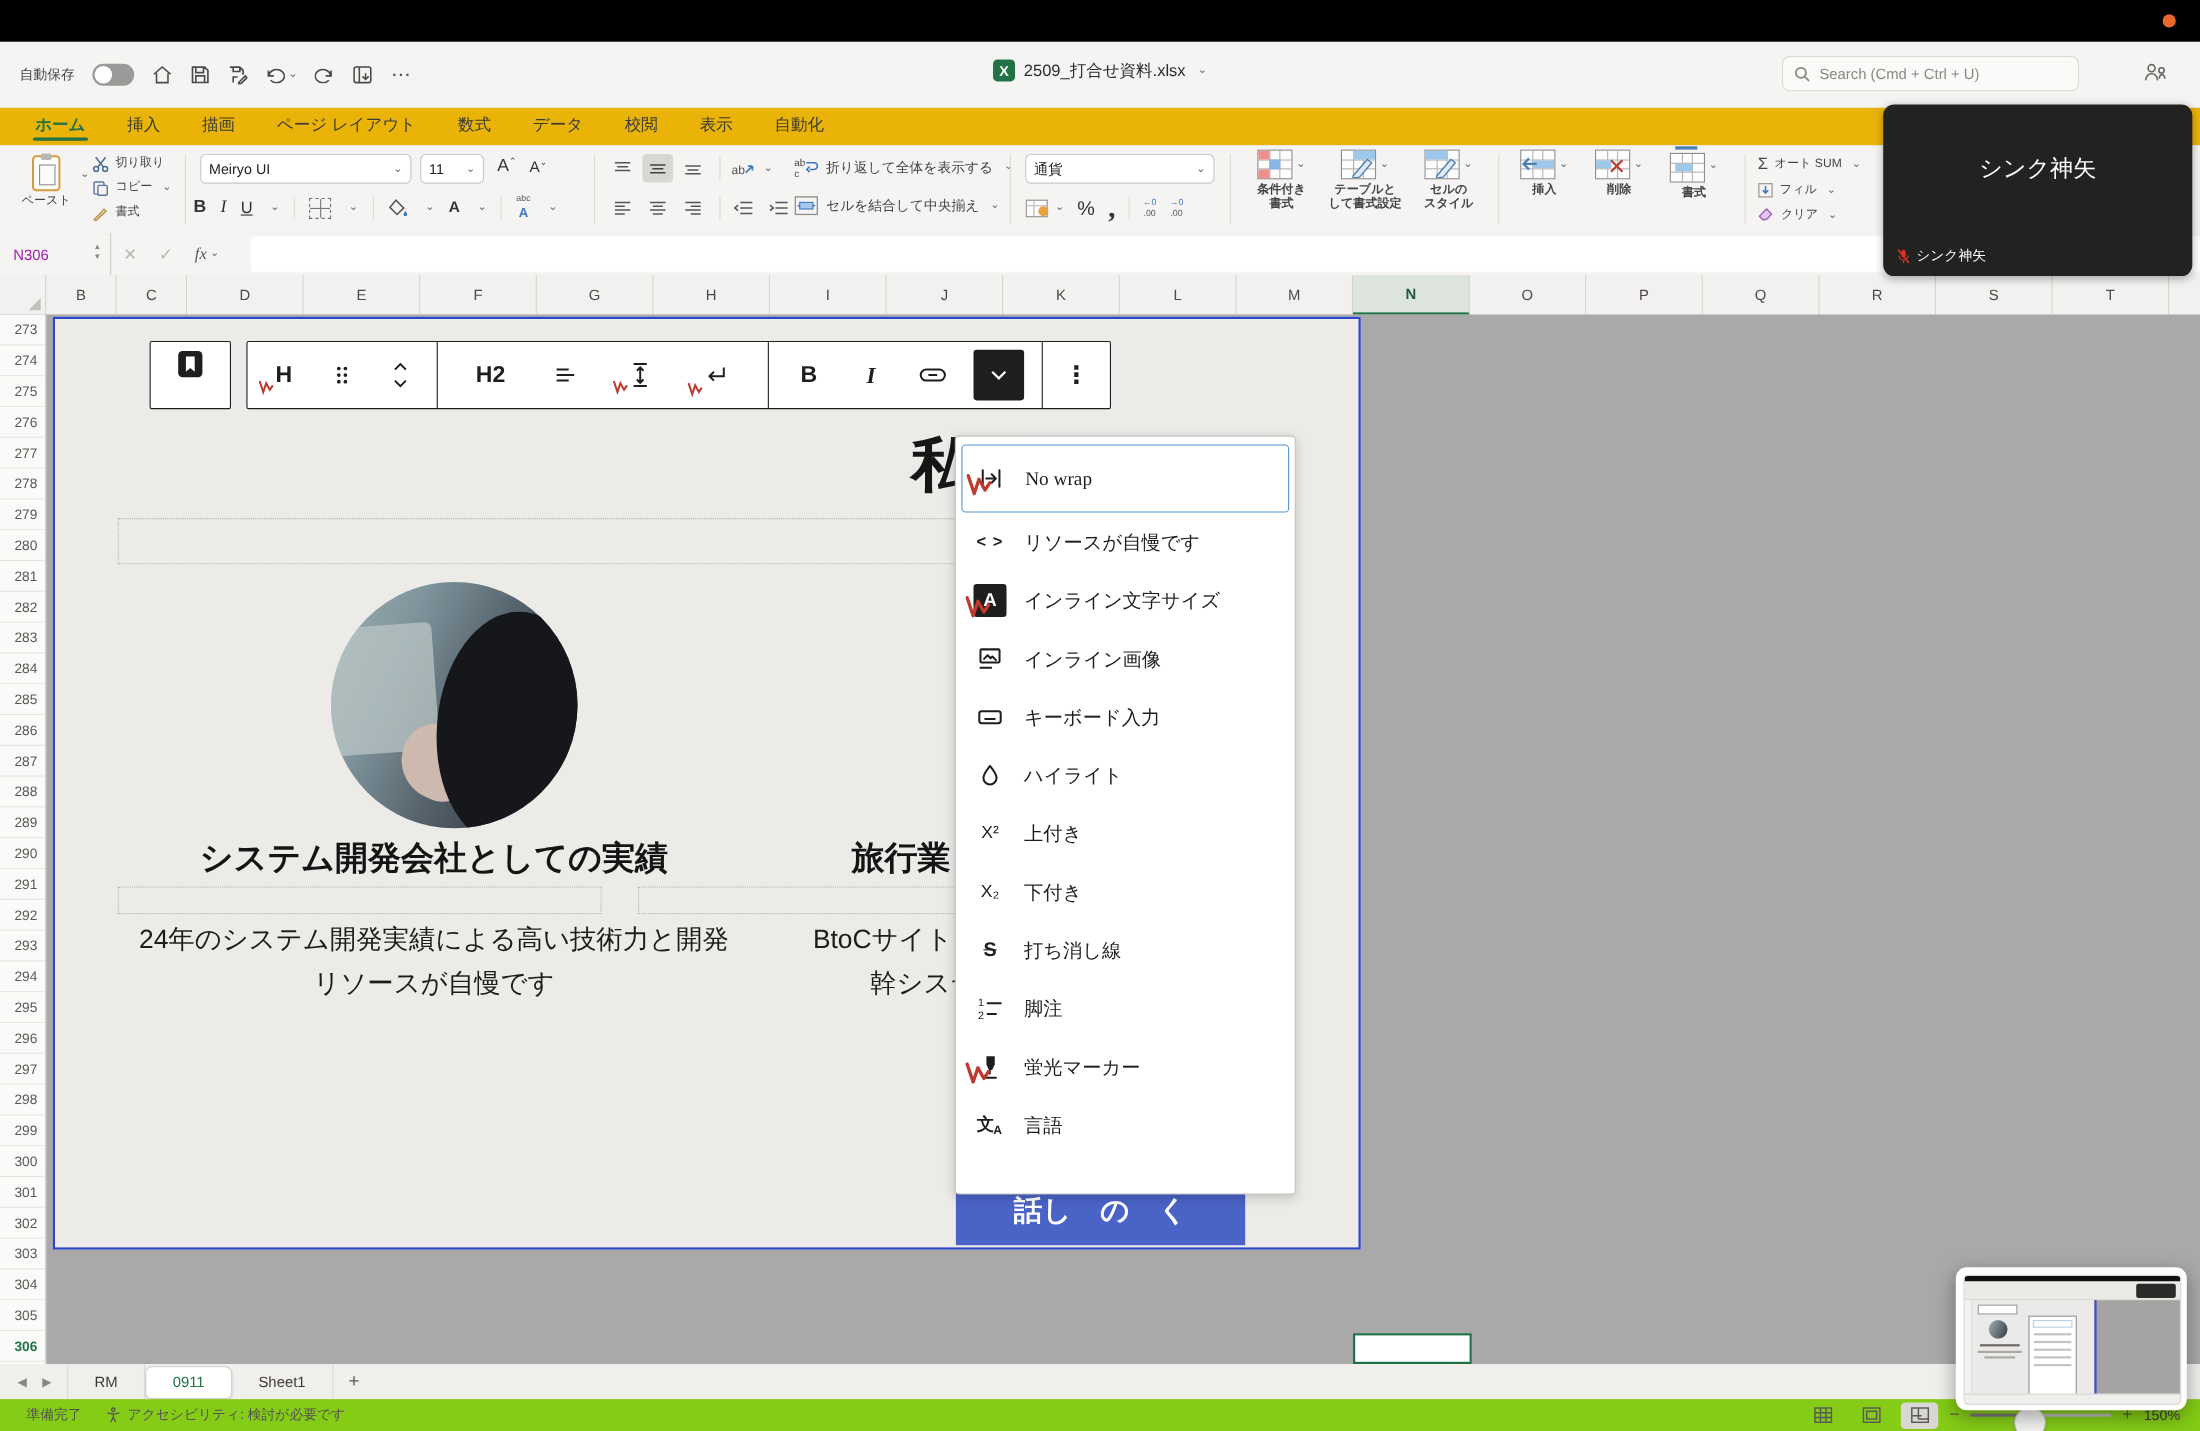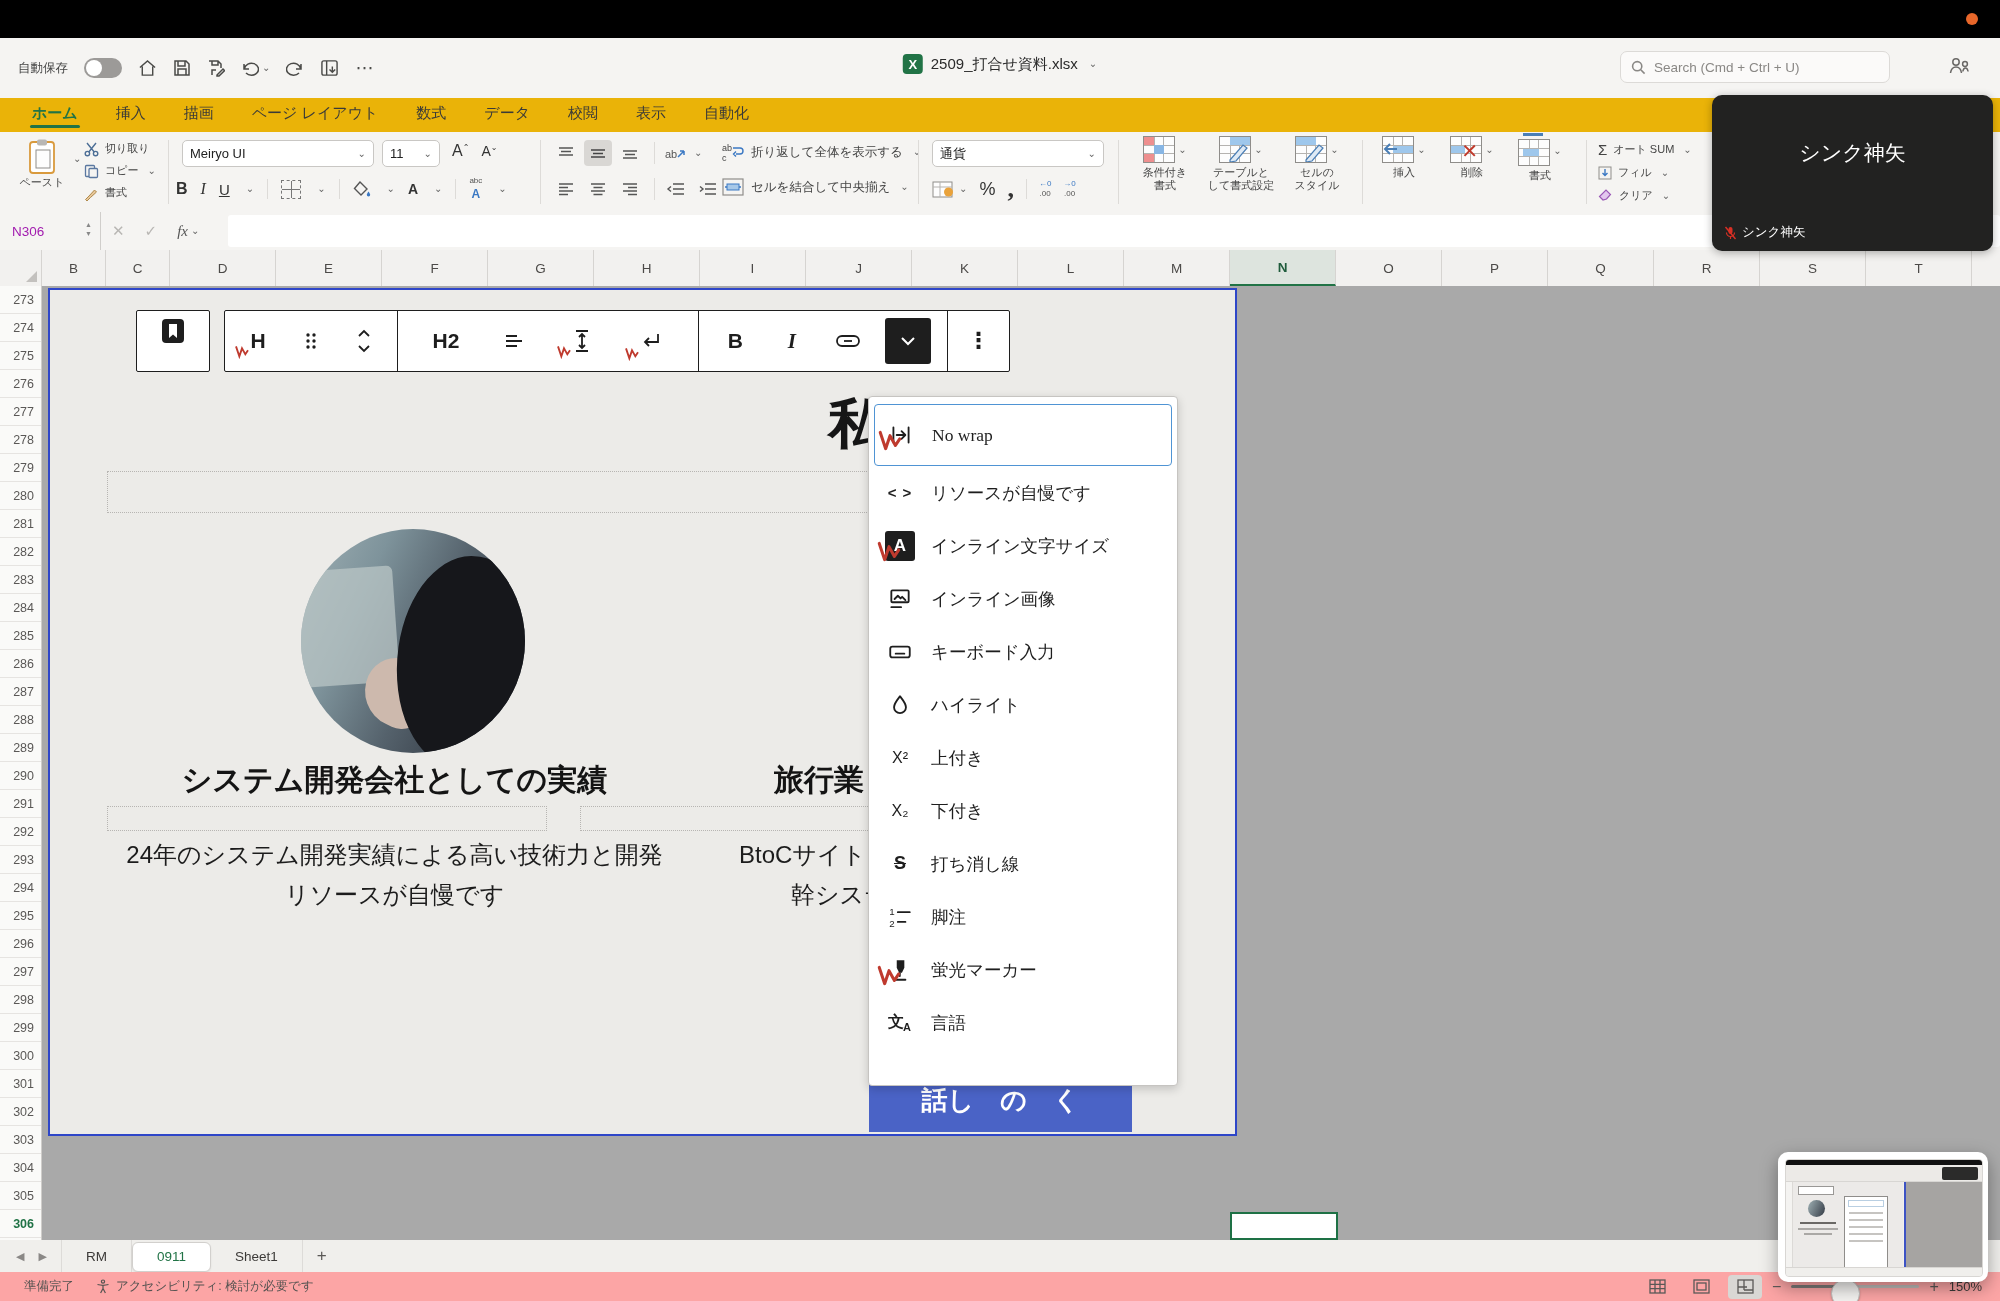--- a/index.html
+++ b/index.html
@@ -46,21 +46,21 @@
   .glyph-u{font-size:15px;text-decoration:underline;color:#333;}
   .fontcolor-a{font-size:14px;font-weight:bold;color:#333;line-height:1;text-align:center;}
   .fontcolor-bar{width:15px;height:4px;margin-top:1px;}
   .mtbl{position:relative;width:30px;height:25px;border:1px solid #8f8d8a;background:
         linear-gradient(#b5b3b0,#b5b3b0) 0 33%/100% 1px no-repeat,
         linear-gradient(#b5b3b0,#b5b3b0) 0 66%/100% 1px no-repeat,
         linear-gradient(#b5b3b0,#b5b3b0) 33% 0/1px 100% no-repeat,
         linear-gradient(#b5b3b0,#b5b3b0) 66% 0/1px 100% no-repeat,#fdfdfd;}
   .cellfill{position:absolute;}
   .stylebtn{position:absolute;top:4px;width:74px;text-align:center;}
-  .twoLine{font-size:11px;color:#444;line-height:1.2;margin-top:3px;}
+  .twoLine{font-size:11px;color:#444;line-height:1.2;margin-top:3px;font-weight:bold;}
 
   
   #formulabar{left:0;top:212px;width:2000px;height:38px;background:#f5f4f2;border-bottom:1px solid #d0cecb;}
   #namebox{left:0;top:0;width:100px;height:38px;border-right:1px solid #d0cecb;}
   #nameval{font-size:13.5px;color:#a21caf;margin-left:12px;}
   #spinner{position:absolute;right:8px;top:8px;font-size:7px;color:#888;line-height:1.3;text-align:center;}
   .fbtn{font-size:15px;color:#b8b6b3;}
   #fxlbl{font-family:"Liberation Serif",serif;font-style:italic;font-size:15px;color:#555;}
   #fbinput{left:228px;top:3px;right:0;height:32px;background:#fff;border-radius:3px;}
 
@@ -119,21 +119,21 @@
   #zcaption{position:absolute;left:12px;bottom:10px;display:flex;align-items:center;gap:5px;color:#fff;font-size:12.5px;}
 
   
   #sheetbar{left:0;top:1240px;width:2000px;height:32px;background:#f0efec;border-bottom:1px solid #d6d4d1;z-index:20;}
   .tabnav{font-size:11px;color:#8a8886;}
   .stab{font-size:13.5px;color:#3c3a38;padding:0 24px;height:32px;display:flex;align-items:center;border-right:1px solid #dddbd8;}
   .stab.active{background:#fff;color:#217346;border-radius:6px;border:1px solid #d2d0cd;height:28px;margin-top:1px;box-shadow:0 1px 2px rgba(0,0,0,.08);}
   #addsheet{font-size:17px;color:#5a5856;margin-left:14px;}
 
   
-  #statusbar{left:0;top:1272px;width:2000px;height:29px;background:#fca5a5;z-index:20;}
+  #statusbar{left:0;top:1272px;width:2000px;height:29px;background:#84cc16;z-index:20;}
   #statusleft{left:24px;top:0;height:29px;gap:22px;}
   #statusleft span{font-size:12.5px;color:#555351;}
   .viewbtn{width:34px;height:24px;display:flex;align-items:center;justify-content:center;border-radius:4px;}
   .viewbtn svg{stroke:#5a5856;fill:none;stroke-width:1.3;}
   #zoomctl{right:18px;top:0;height:29px;gap:10px;position:absolute;display:flex;align-items:center;}
   #ztrack{width:128px;height:3px;background:linear-gradient(to right,#7b7977 0 50%,#bdbbb8 50%);border-radius:2px;}
   #zthumb{left:1831px;top:1279px;width:27px;height:27px;border-radius:50%;background:#f4f3f1;border:1px solid #c2c0bd;box-shadow:0 1px 2px rgba(0,0,0,.25);z-index:55;}
   #zoomlvl{font-size:13px;color:#3c3a38;}
   .zbtn{font-size:16px;color:#5a5856;}
 

